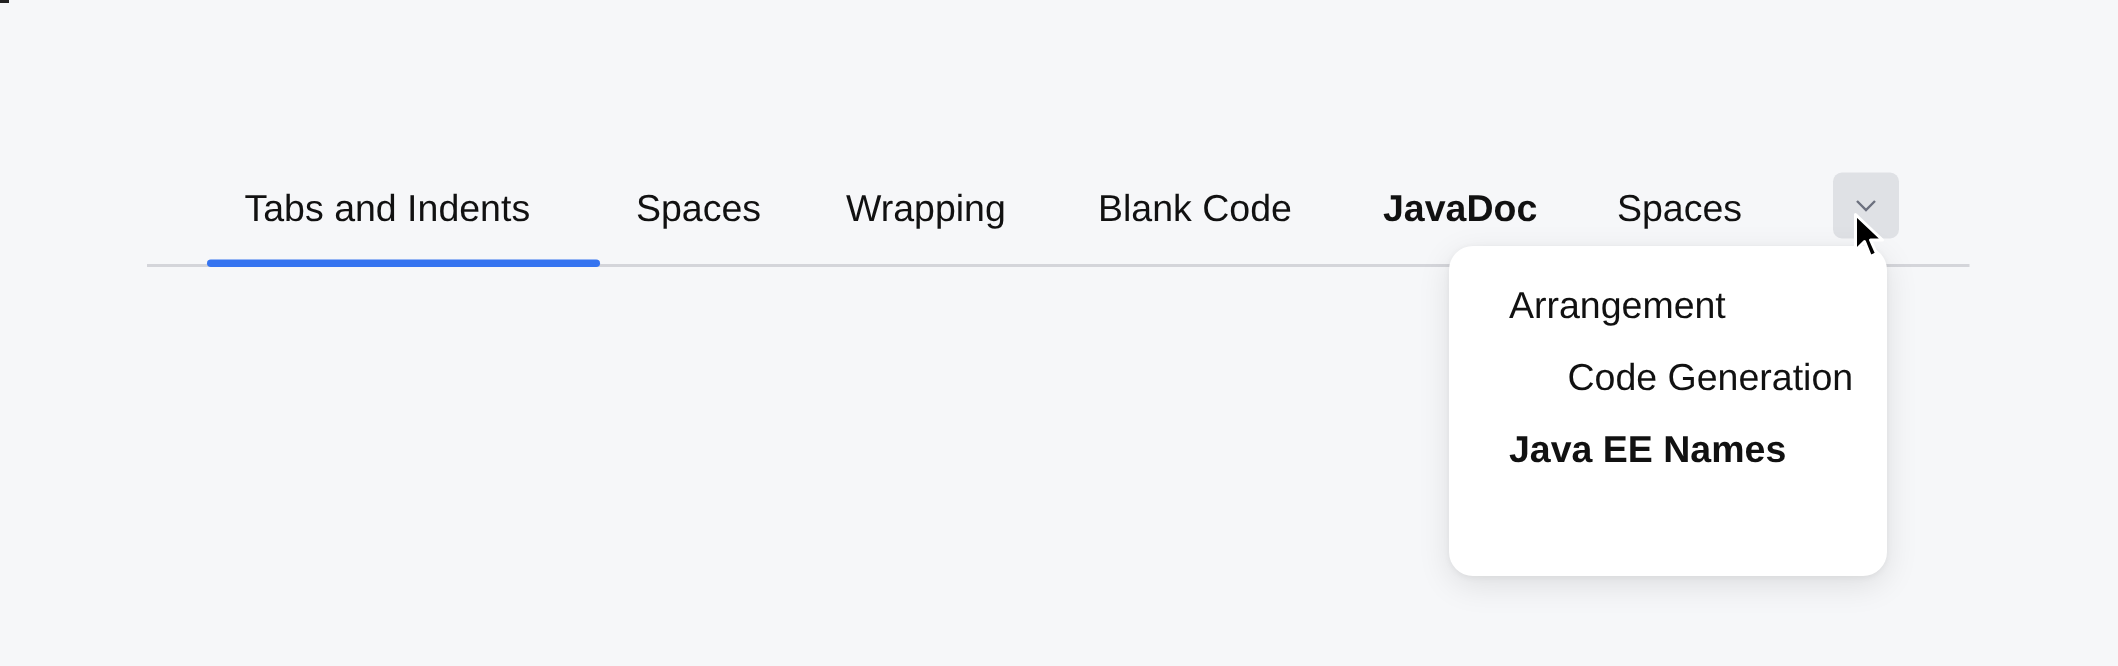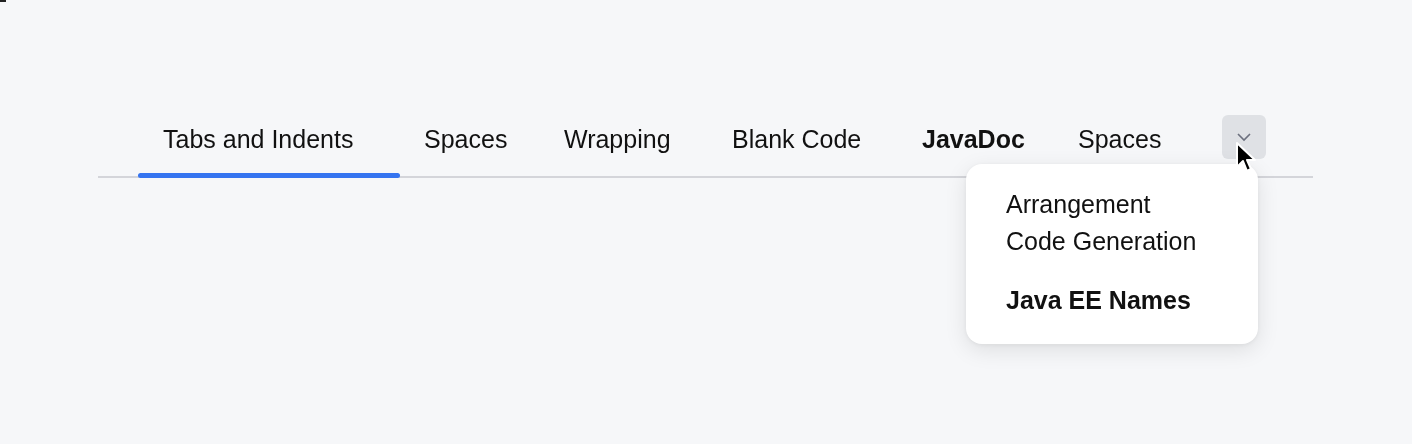--- a/index.html
+++ b/index.html
@@ -31,21 +31,21 @@
     position: absolute; bottom: 0; left: 0; right: 0; height: 5px;
     background: #3574f0; border-radius: 3px;
   }
   .more-btn {
     position: absolute; left: 1124px; top: 1px; width: 44px; height: 44px;
     background: #dfe1e5; border-radius: 6px;
     display: flex; align-items: center; justify-content: center;
     cursor: pointer;
   }
   .popup {
-    position: absolute; left: 966px; top: 164px; width: 292px; height: 180px;
+    position: absolute; left: 966px; top: 164px; width: 292px; height: 220px;
     background: #ffffff; border-radius: 16px;
     box-shadow: 0 6px 22px rgba(0,0,0,0.10), 0 1px 4px rgba(0,0,0,0.05);
   }
   .popup-item {
     position: absolute; left: 40px;
     font-size: 25px; line-height: 30px; white-space: nowrap; cursor: pointer;
   }
   .cursor {
     position: absolute; left: 1235px; top: 141px; width: 22px; height: 34px;
     pointer-events: none;
@@ -81,19 +81,19 @@
 
   <div class="more-btn">
     <svg width="16" height="10" viewBox="0 0 16 10">
       <polyline points="2,2 8,8 14,2" fill="none" stroke="#6c707e" stroke-width="1.6"></polyline>
     </svg>
   </div>
 </div>
 
 <div class="popup">
   <div class="popup-item" style="top:25px;">Arrangement</div>
-  <div class="popup-item" style="top:62px;">Code Generation</div>
+  <div class="popup-item" style="top:73px;margin-left:39px;">Code Generation</div>
   <div class="popup-item" style="top:121px;font-weight:bold;">Java EE Names</div>
 </div>
 
 <svg class="cursor" viewBox="0 0 22 34">
   <path d="M2,2 L2,26 L8,20 L12,30 L16,28 L12,19 L20,19 Z" fill="#000" stroke="#fff" stroke-width="2" stroke-linejoin="round"></path>
 </svg>
 
 </body></html>

